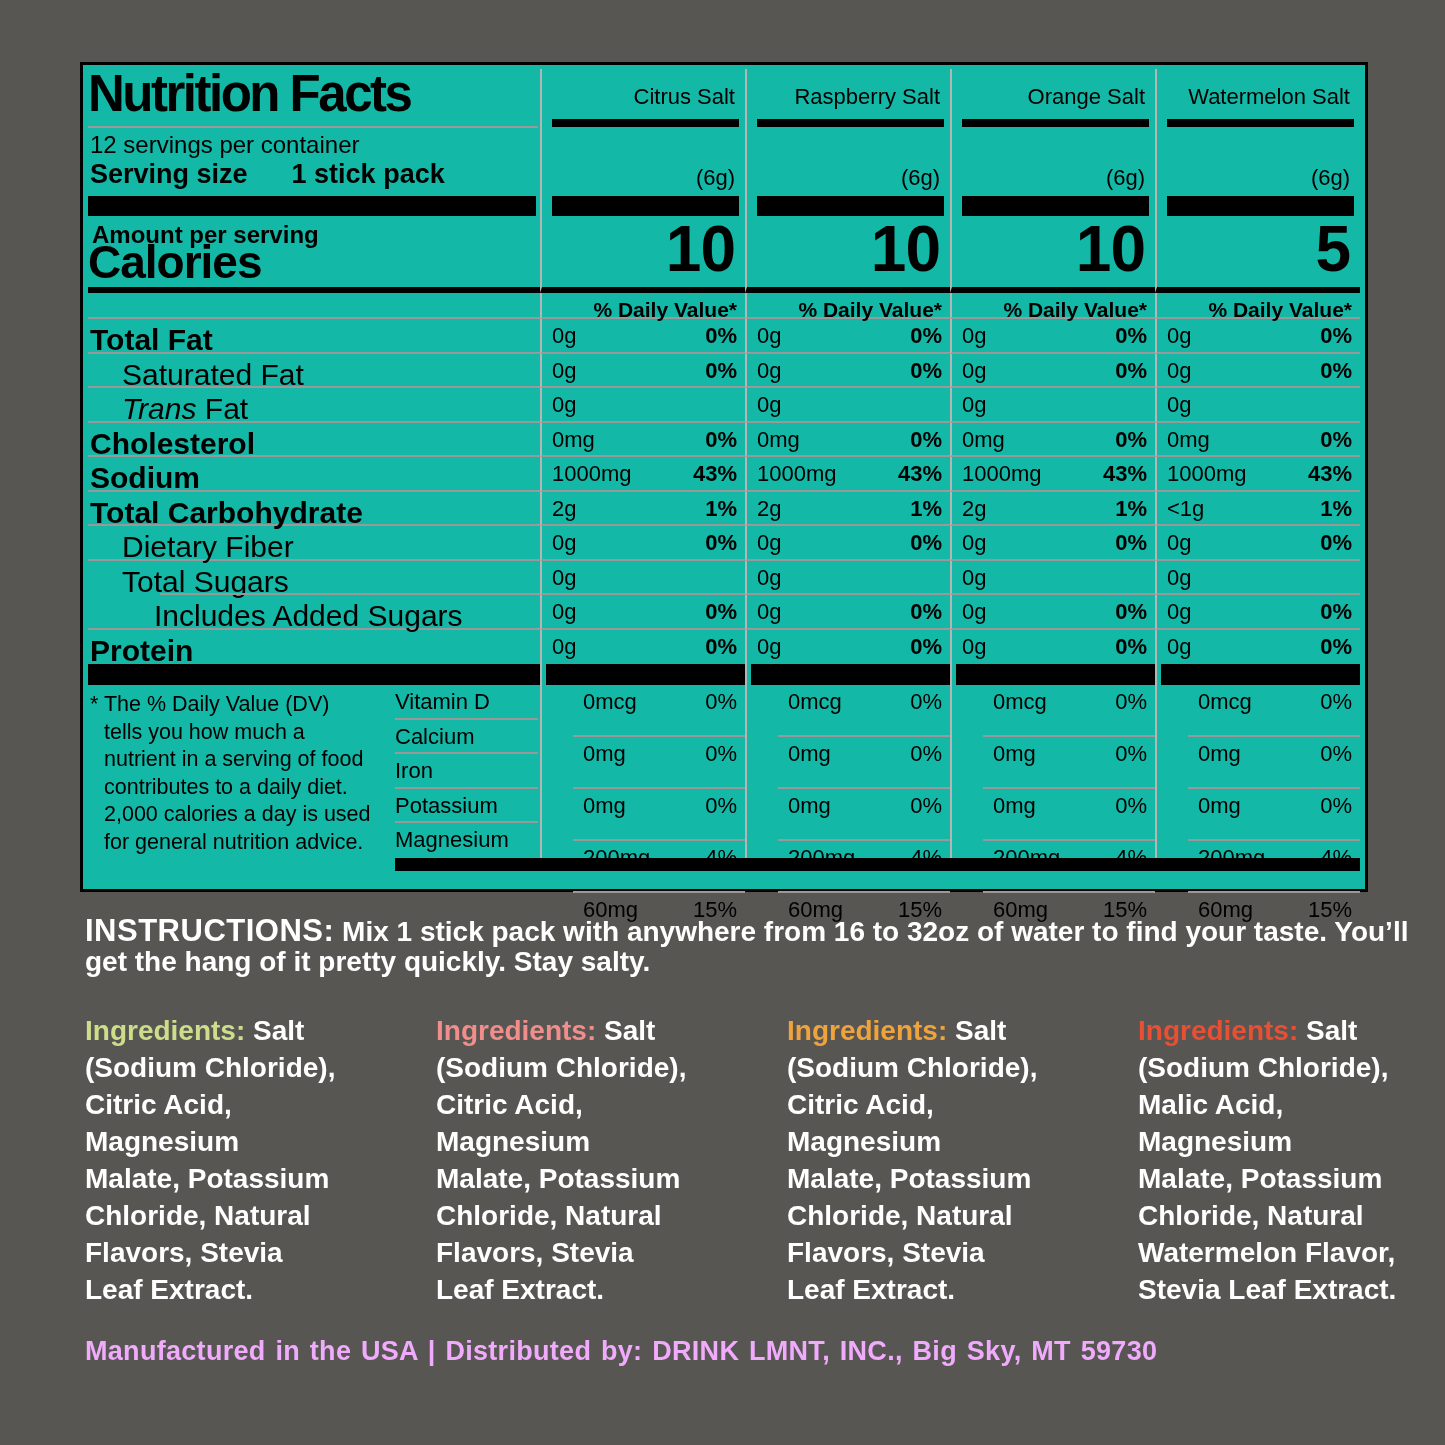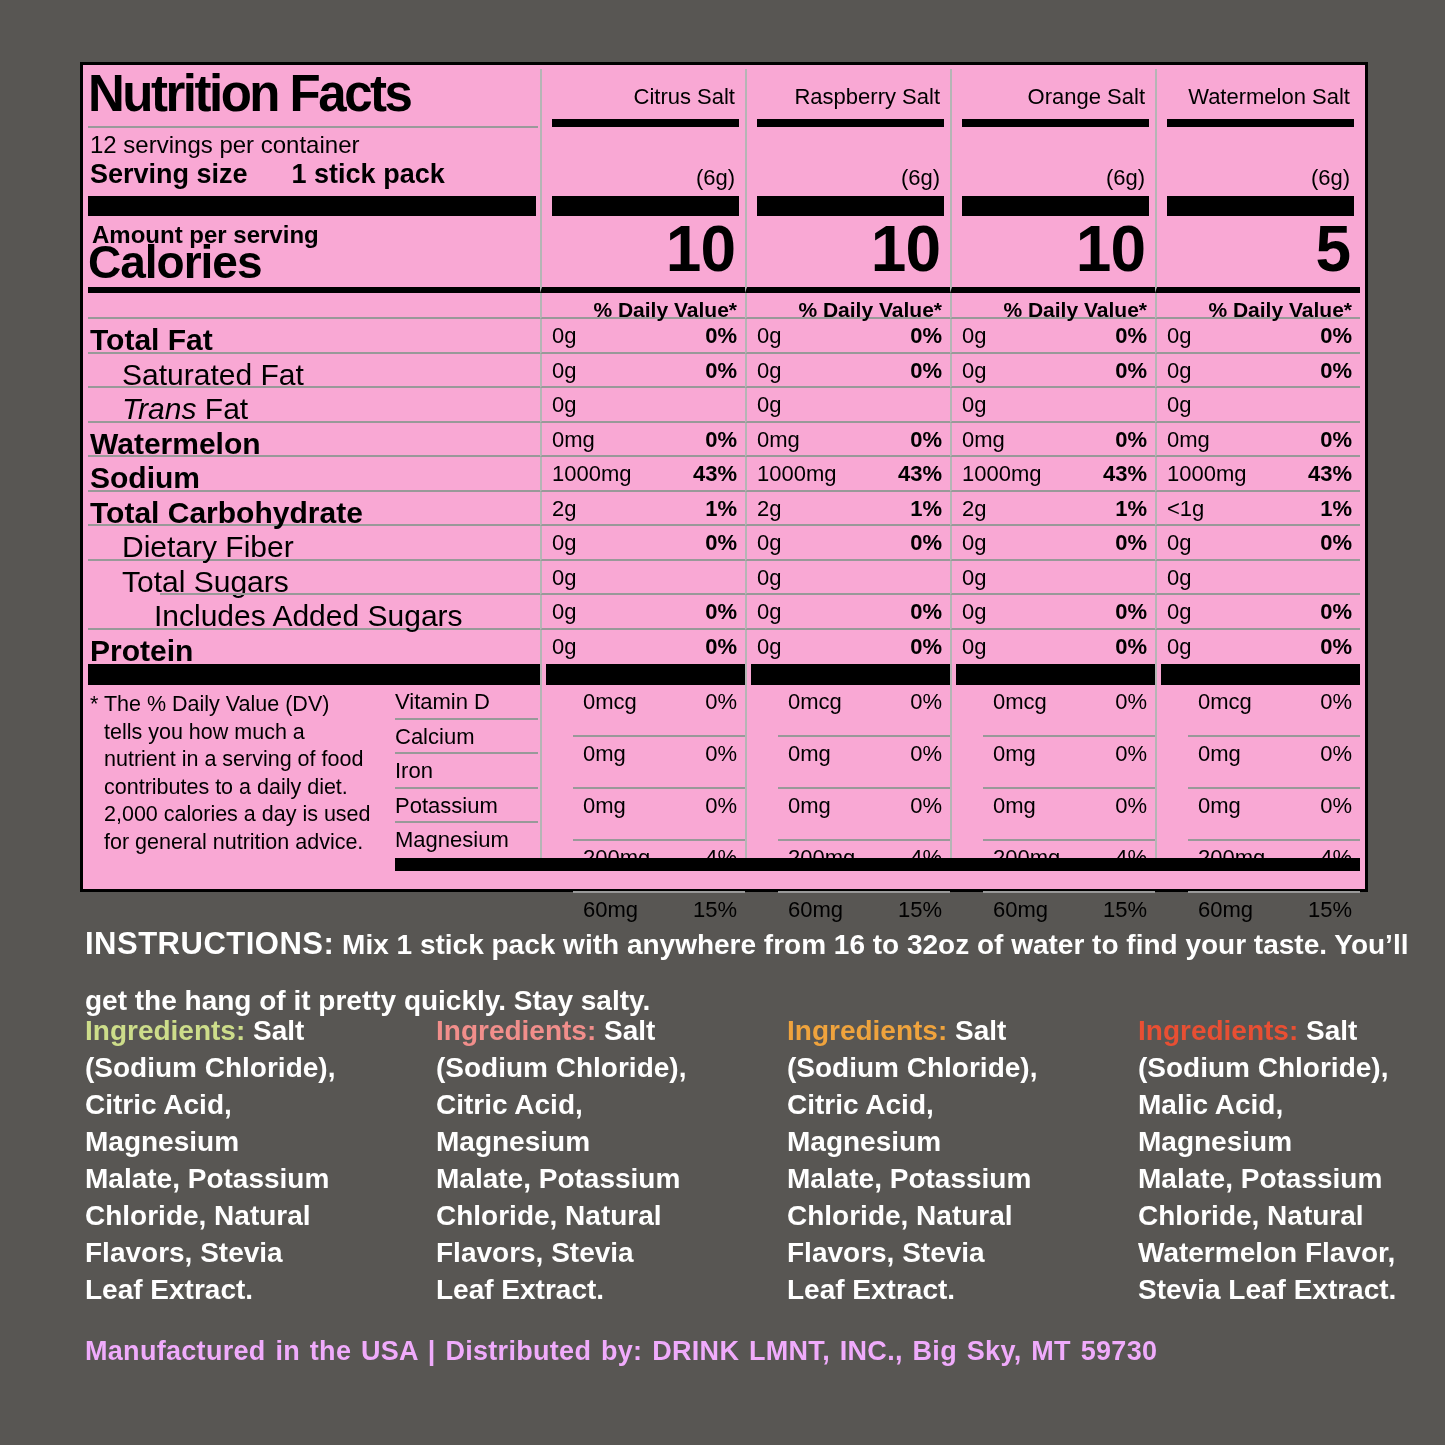--- a/index.html
+++ b/index.html
@@ -1,20 +1,20 @@
 <!DOCTYPE html>
 <html style="--bg: #585653; --sep: #b5b5b5; --rule: #999999;"><head>
 <meta charset="utf-8">
 <style>
   html,body{margin:0;padding:0;background:#585653;}
   .page{position:relative;width:1445px;height:1445px;background:var(--bg,#585653);
         font-family:"Liberation Sans",sans-serif;overflow:hidden;}
 
   
-  .panel{position:absolute;left:80px;top:62px;width:1288px;height:830px;background:#f9a8d4;
+  .panel{position:absolute;left:80px;top:62px;width:1288px;height:830px;background:#14b8a6;
          border:3px solid #000;box-sizing:border-box;padding:4px 5px 0 5px;color:#000;}
   .nf-grid{display:grid;grid-template-columns:452px 1fr 1fr 1fr 1fr;}
   .cell{box-sizing:border-box;position:relative;}
   .vcol{border-left:2px solid var(--sep,#b5b5b5);padding-left:31px;}
 
   
   .hdr-cell{height:224px;border-bottom:6px solid #000;}
   .nf-title{position:absolute;top:-2px;left:0;font-size:51px;font-weight:900;
             letter-spacing:-2.5px;line-height:54px;white-space:nowrap;}
   .title-rule{position:absolute;top:57px;left:0;right:2px;height:2px;background:#9a9a9a;}
@@ -62,21 +62,21 @@
   .vname{height:34.5px;border-bottom:2px solid var(--rule,#999);font-size:22px;
          box-sizing:border-box;padding-top:4px;}
   .vname.lastv{border-bottom:none;}
   .vrow{position:relative;height:52px;border-bottom:2px solid var(--rule,#999);box-sizing:border-box;}
   .vrow.lastv{border-bottom:none;}
   .vrow .dvv{font-weight:normal;}
   .bottom-bar{position:absolute;left:307px;right:0;bottom:0;height:13px;background:#000;}
 
   
   .instructions{position:absolute;left:85px;top:916px;width:1345px;color:#fff;
-                font-size:28px;line-height:56px;font-weight:bold;}
+                font-size:28px;line-height:30px;font-weight:bold;}
   .instr-label{font-size:31px;font-weight:900;letter-spacing:.5px;}
   .ingredients{position:absolute;left:85px;top:1012px;display:grid;
                grid-template-columns:repeat(4,303px);column-gap:48px;color:#fff;
                font-size:28px;line-height:37px;font-weight:bold;}
   .made-in{position:absolute;left:85px;top:1336px;color:#f0abfc;font-size:27px;font-weight:bold;
            letter-spacing:.3px;word-spacing:2px;}
   i{font-style:italic;}
 </style>
 </head>
 <body>
@@ -201,21 +201,21 @@
           </div>
           <div class="cell vcol">
             <span class="amount">0g</span>
           </div>
           <div class="cell vcol">
             <span class="amount">0g</span>
           </div>
         </div>
         <div class="nf-grid row">
           <div class="cell lcol">
-            <div class="nlabel bold">Watermelon</div>
+            <div class="nlabel bold">Cholesterol</div>
           </div>
           <div class="cell vcol">
             <span class="amount">0mg</span>
             <span class="dvv">0%</span>
           </div>
           <div class="cell vcol">
             <span class="amount">0mg</span>
             <span class="dvv">0%</span>
           </div>
           <div class="cell vcol">

